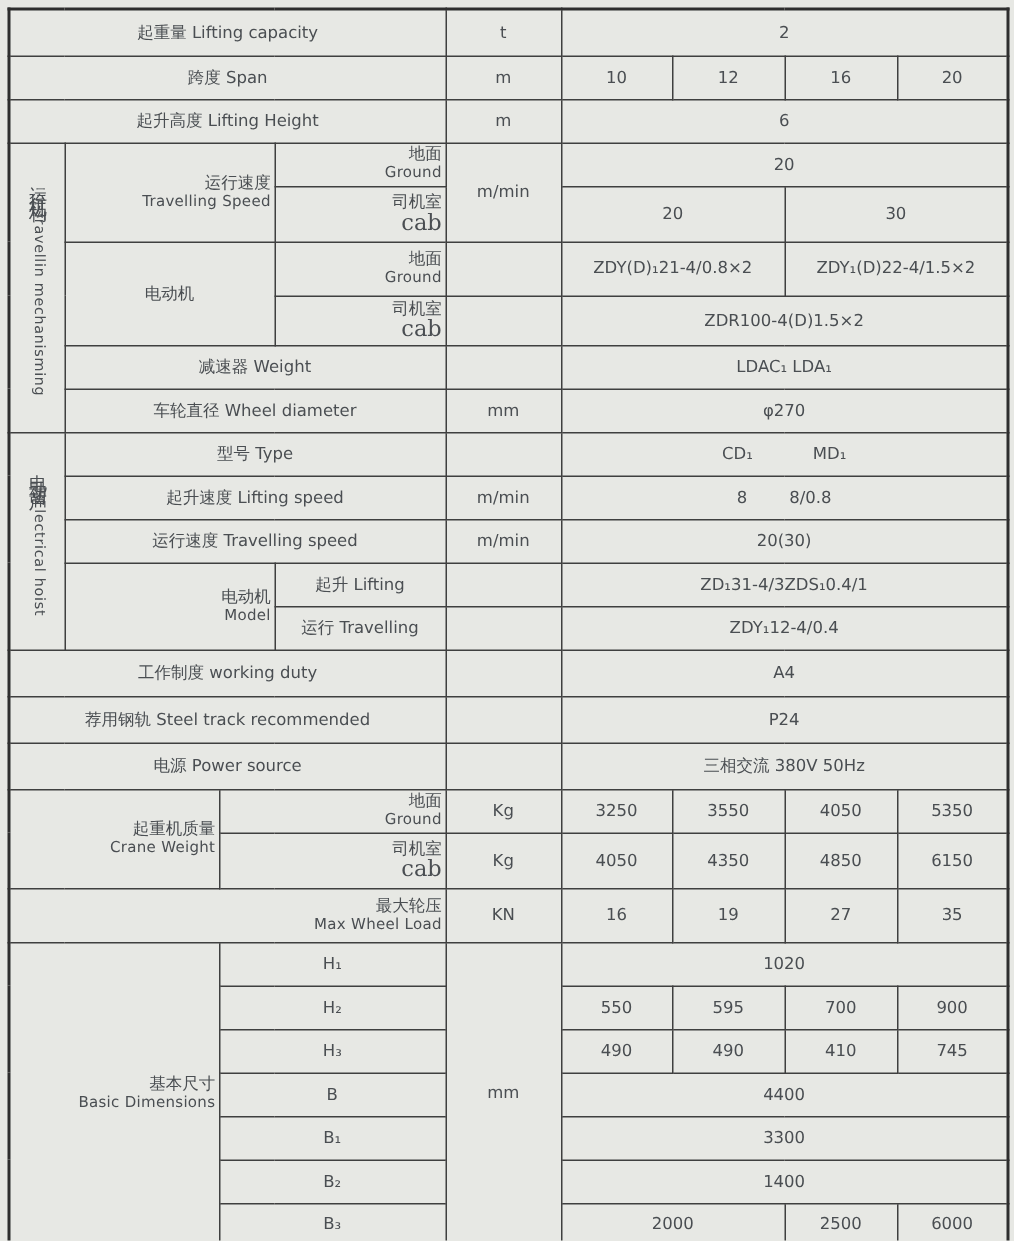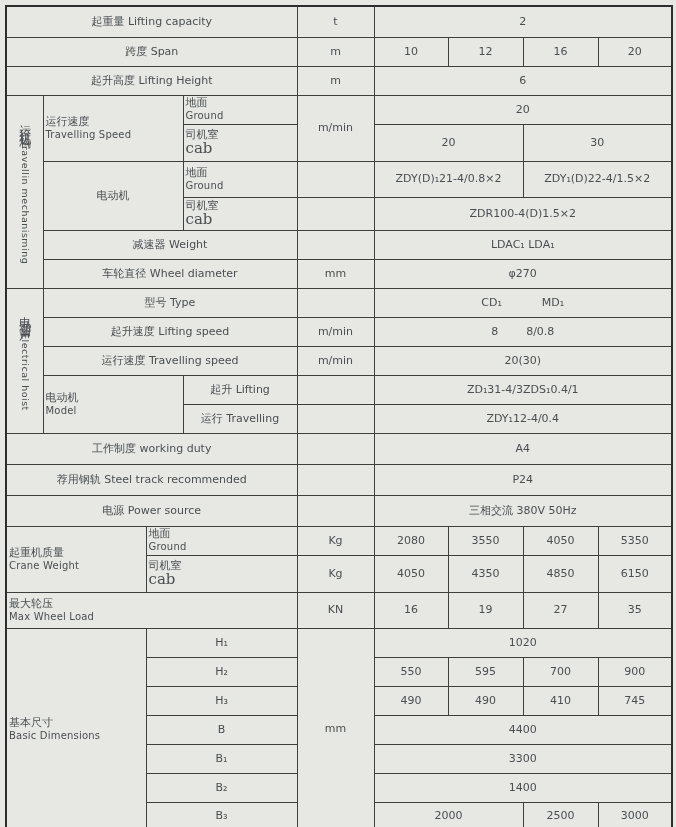--- a/index.html
+++ b/index.html
@@ -28,21 +28,21 @@
   }
   table.spec{border:2px solid #2e2e2e;}
   tr.h-def{height:29px;}
   tr.h-r1{height:31px;}
   tr.h-tall{height:37px;}
   tr.h-mg{height:36px;}
   tr.h-mc{height:33px;}
   tr.h-mwl{height:36px;}
   .lbl{font-size:11px;margin-top:24px;}
   .en{font-size:10px;letter-spacing:.2px;}
-  .stack{display:flex;flex-direction:column;align-items:flex-start;line-height:1.15;}
+  .stack{display:flex;flex-direction:column;align-items:flex-end;line-height:1.15;}
   .stack .zh{font-size:11px;}
   .stack .en{font-size:10px;}
   .cabword{font-size:15px;font-family:"DejaVu Serif","Liberation Serif",serif;line-height:1;}
   .pair{display:flex;justify-content:center;align-items:center;}
   .gap-sm{gap:28px;}
   .gap-md{gap:40px;}
   .gap-lg{}
   .vwrap{text-align:center;}
   .vert{
     writing-mode:vertical-rl;
@@ -242,21 +242,21 @@
             <span class="en">Crane Weight</span>
           </div>
     </td>
     <td colspan="2">
       <div class="stack">
             <span class="zh">地面</span>
             <span class="en">Ground</span>
           </div>
     </td>
     <td><span class="num">Kg</span></td>
-    <td><span class="num">2080</span></td>
+    <td><span class="num">3250</span></td>
     <td><span class="num">3550</span></td>
     <td><span class="num">4050</span></td>
     <td><span class="num">5350</span></td>
   </tr>
 
   <tr class="h-tall">
     <td colspan="2">
       <div class="stack">
             <span class="zh">司机室</span>
             <span class="cabword">cab</span>
@@ -323,16 +323,16 @@
 
   <tr class="h-def">
     <td colspan="2"><span class="lbl">B₂</span></td>
     <td colspan="4"><span class="num">1400</span></td>
   </tr>
 
   <tr class="h-def">
     <td colspan="2"><span class="lbl">B₃</span></td>
     <td colspan="2"><span class="num">2000</span></td>
     <td><span class="num">2500</span></td>
-    <td><span class="num">3000</span></td>
+    <td><span class="num">6000</span></td>
   </tr>
 </tbody>
   </table>
 
 </body></html>

